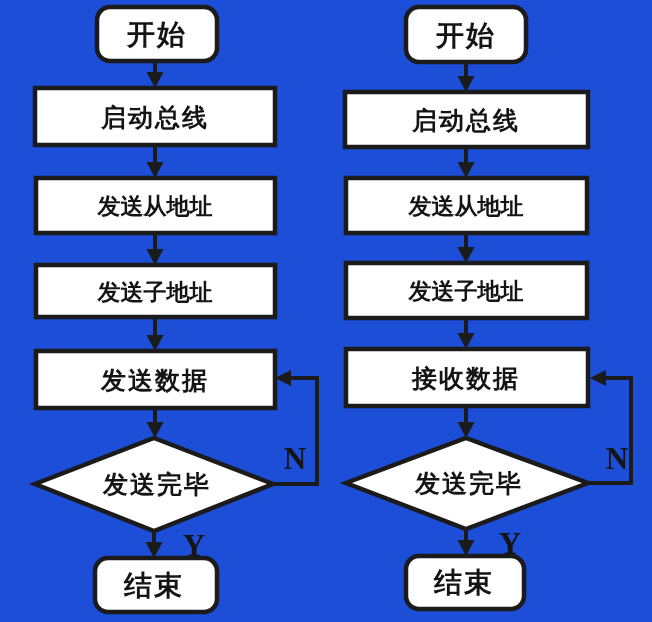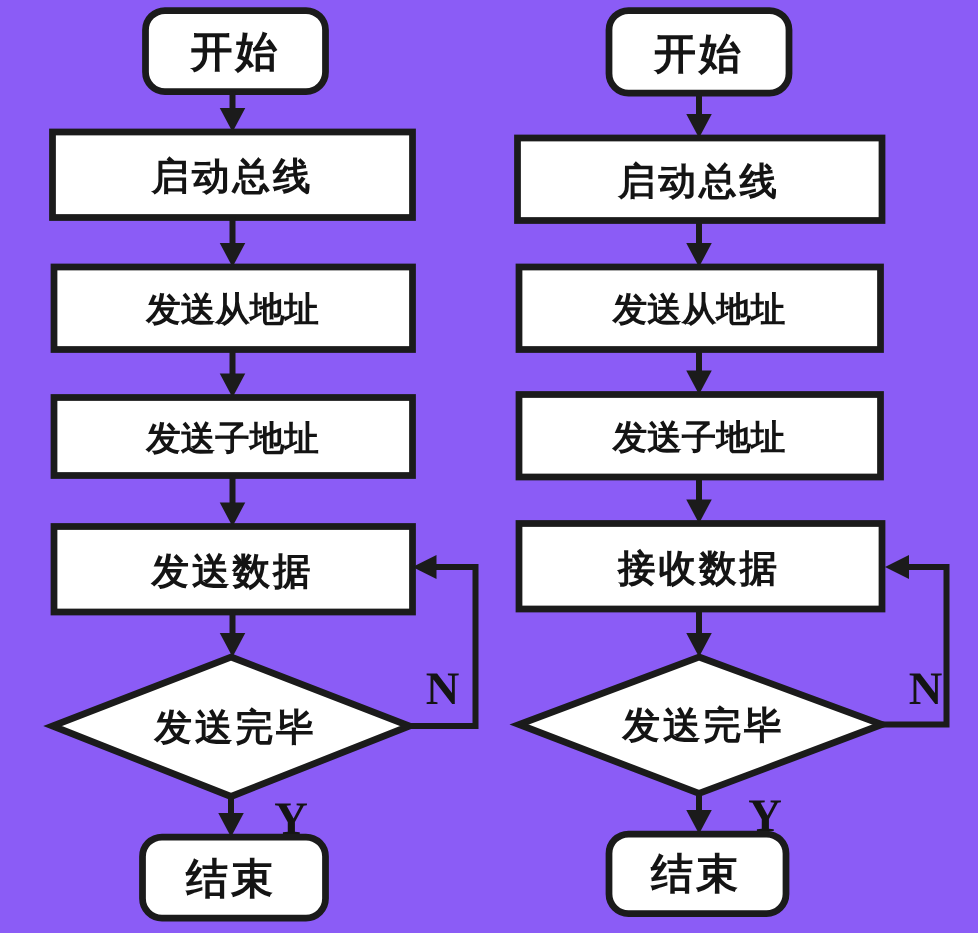--- a/index.html
+++ b/index.html
@@ -1,19 +1,19 @@
 <!DOCTYPE html>
 <html><head>
 <meta charset="utf-8">
 <style>
   html, body { margin: 0; padding: 0; background: #ffffff; }
   #canvas {
     position: relative;
     width: 652px; height: 622px;
-    background: #8b5cf6;
+    background: #1d4ed8;
     overflow: hidden;
   }
   svg { display: block; }
   .node  { fill: #ffffff; stroke: #1b1b1b; stroke-width: 4.5; }
   .edge  { fill: none; stroke: #1b1b1b; stroke-width: 4; }
   .head  { fill: #1b1b1b; stroke: none; }
   .t {
     font-family: "Liberation Sans", sans-serif;
     font-weight: 700;
     fill: #141414;

